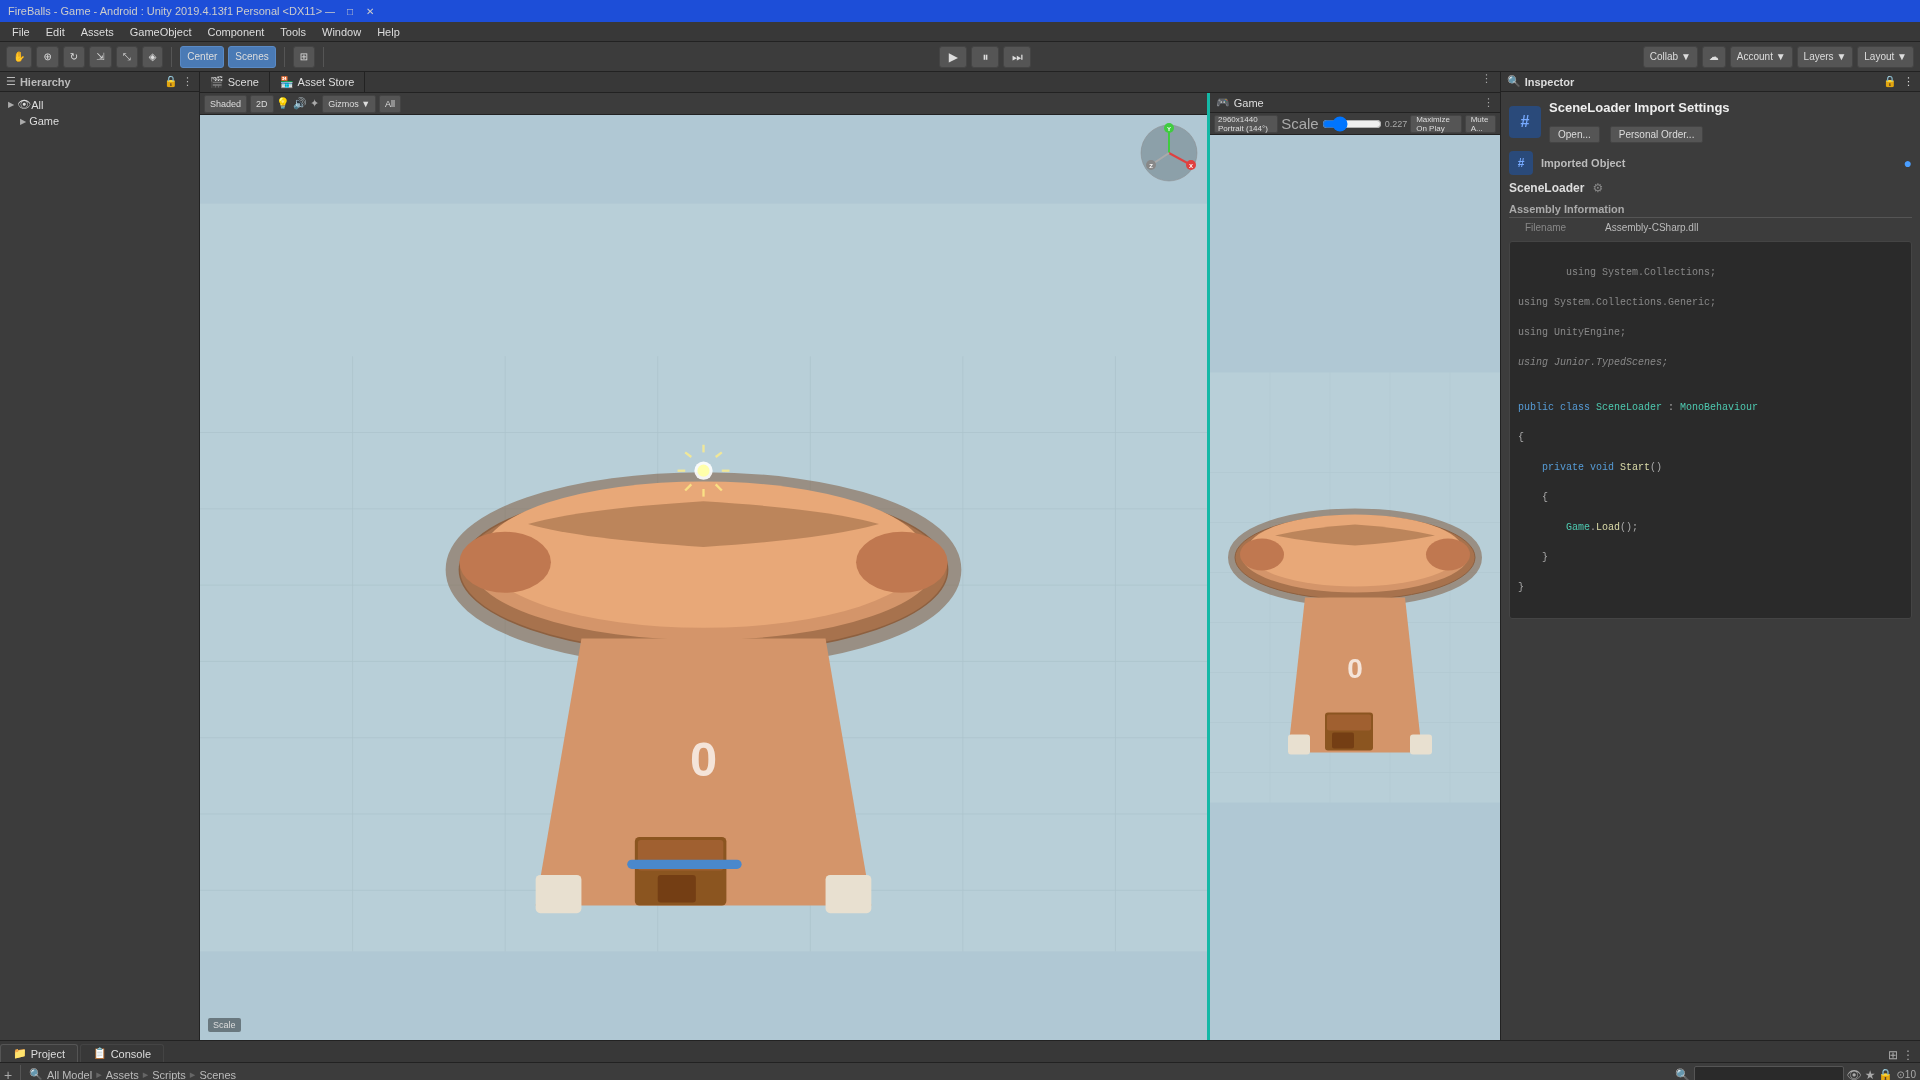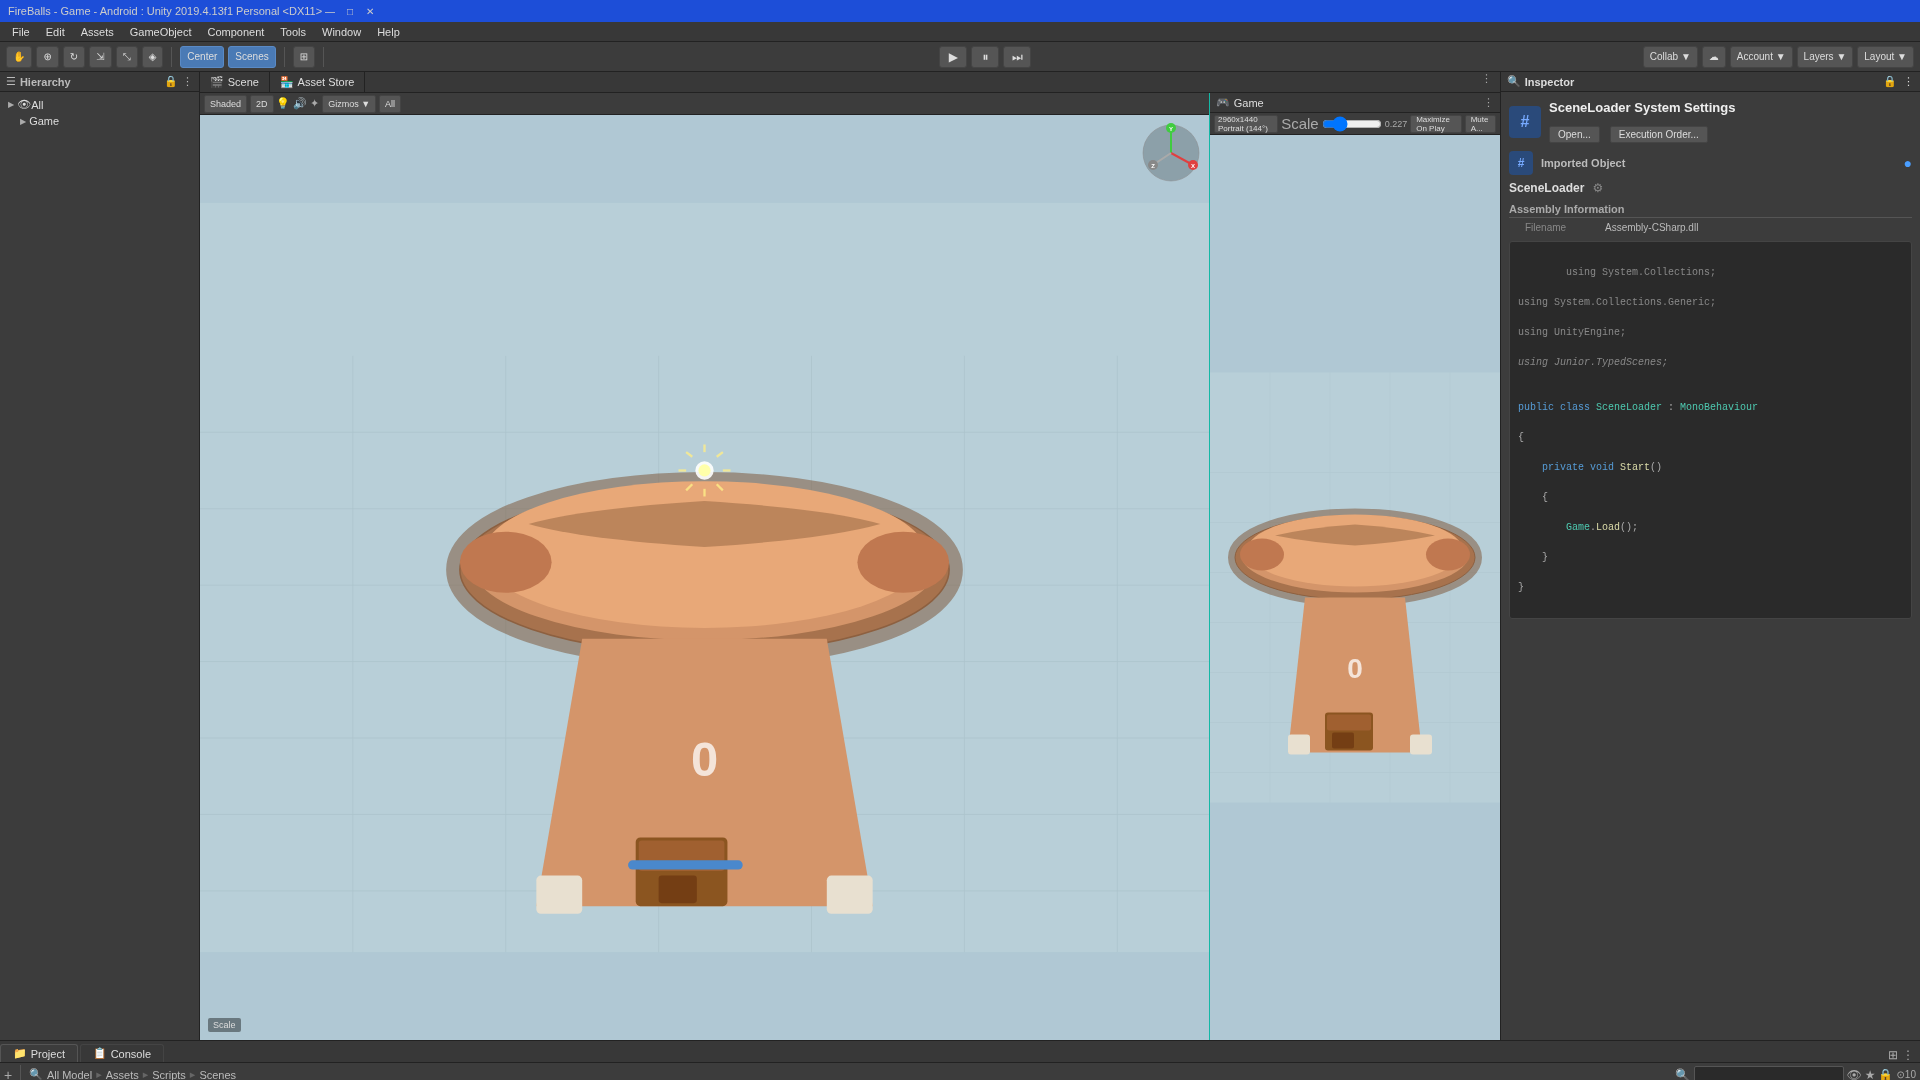--- a/index.html
+++ b/index.html
@@ -141,21 +141,21 @@
     #views-content {
       flex: 1;
       display: flex;
     }
 
     
     #scene-view {
       flex: 1;
       display: flex;
       flex-direction: column;
-      border-right: 1px solid #14b8a6;
+      border-right: 3px solid #14b8a6;
     }
     #scene-toolbar {
       height: 22px;
       background: #3c3c3c;
       display: flex;
       align-items: center;
       padding: 0 4px;
       gap: 3px;
       border-bottom: 1px solid #222;
     }
@@ -589,24 +589,24 @@
       <span style="flex:1;font-weight:bold;">Inspector</span>
       <span style="cursor:pointer;">🔒</span>
       <span style="cursor:pointer;margin-left:6px;">⋮</span>
     </div>
     <div class="inspector-content">
       <div class="inspector-title-row">
         <div class="script-icon">
           <span>#</span>
         </div>
         <div style="flex:1;">
-          <div class="script-name">SceneLoader System Settings</div>
+          <div class="script-name">SceneLoader Import Settings</div>
           <div style="display:flex;gap:10px;margin-top:11px;">
             <button class="open-btn">Open...</button>
-            <button class="open-btn">Execution Order...</button>
+            <button class="open-btn">Personal Order...</button>
           </div>
         </div>
       </div>
 
       <div style="display:flex;align-items:center;gap:8px;margin-bottom:6px;">
         <div class="script-icon" style="width:24px;height:24px;font-size:12px;">#</div>
         <span style="color:#bbb;font-size:11px;font-weight:bold;">Imported Object</span>
         <span style="color:#4a9eff;font-size:14px;margin-left:auto;">●</span>
       </div>
 

